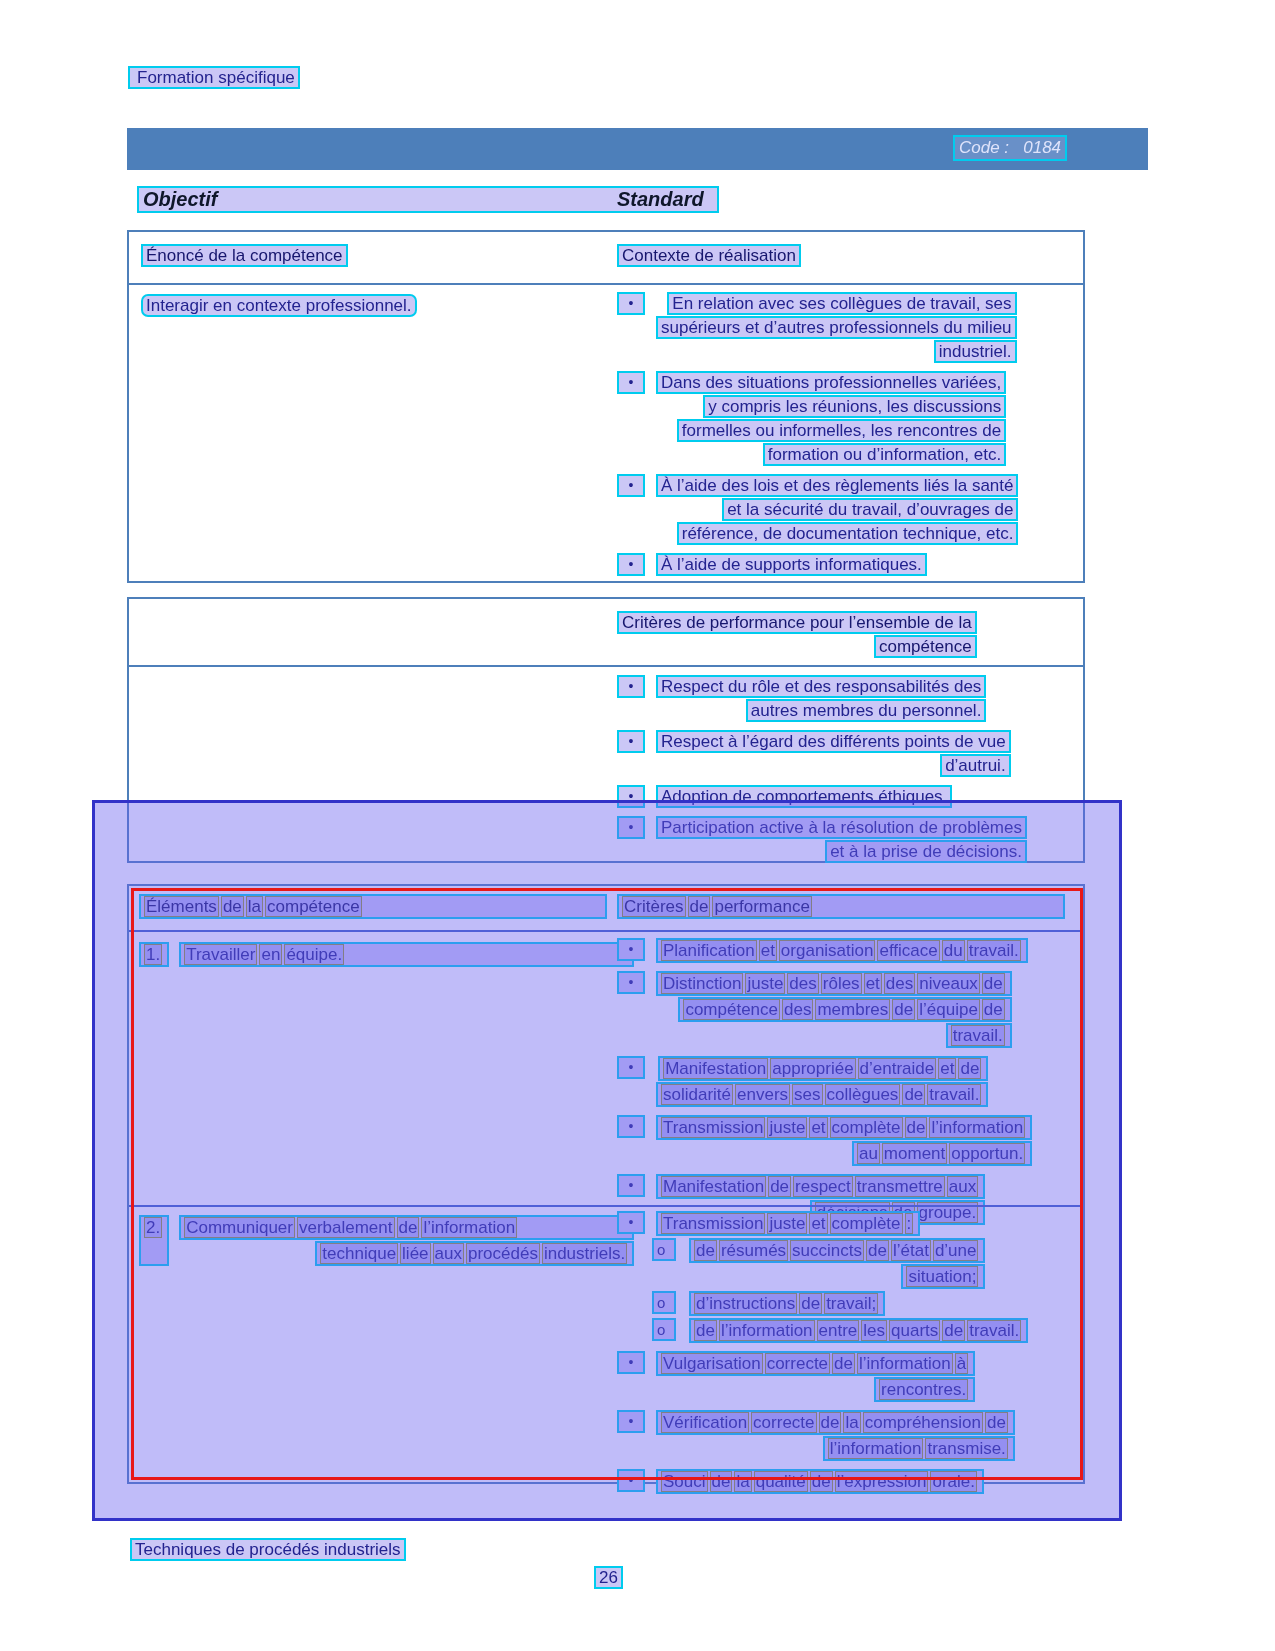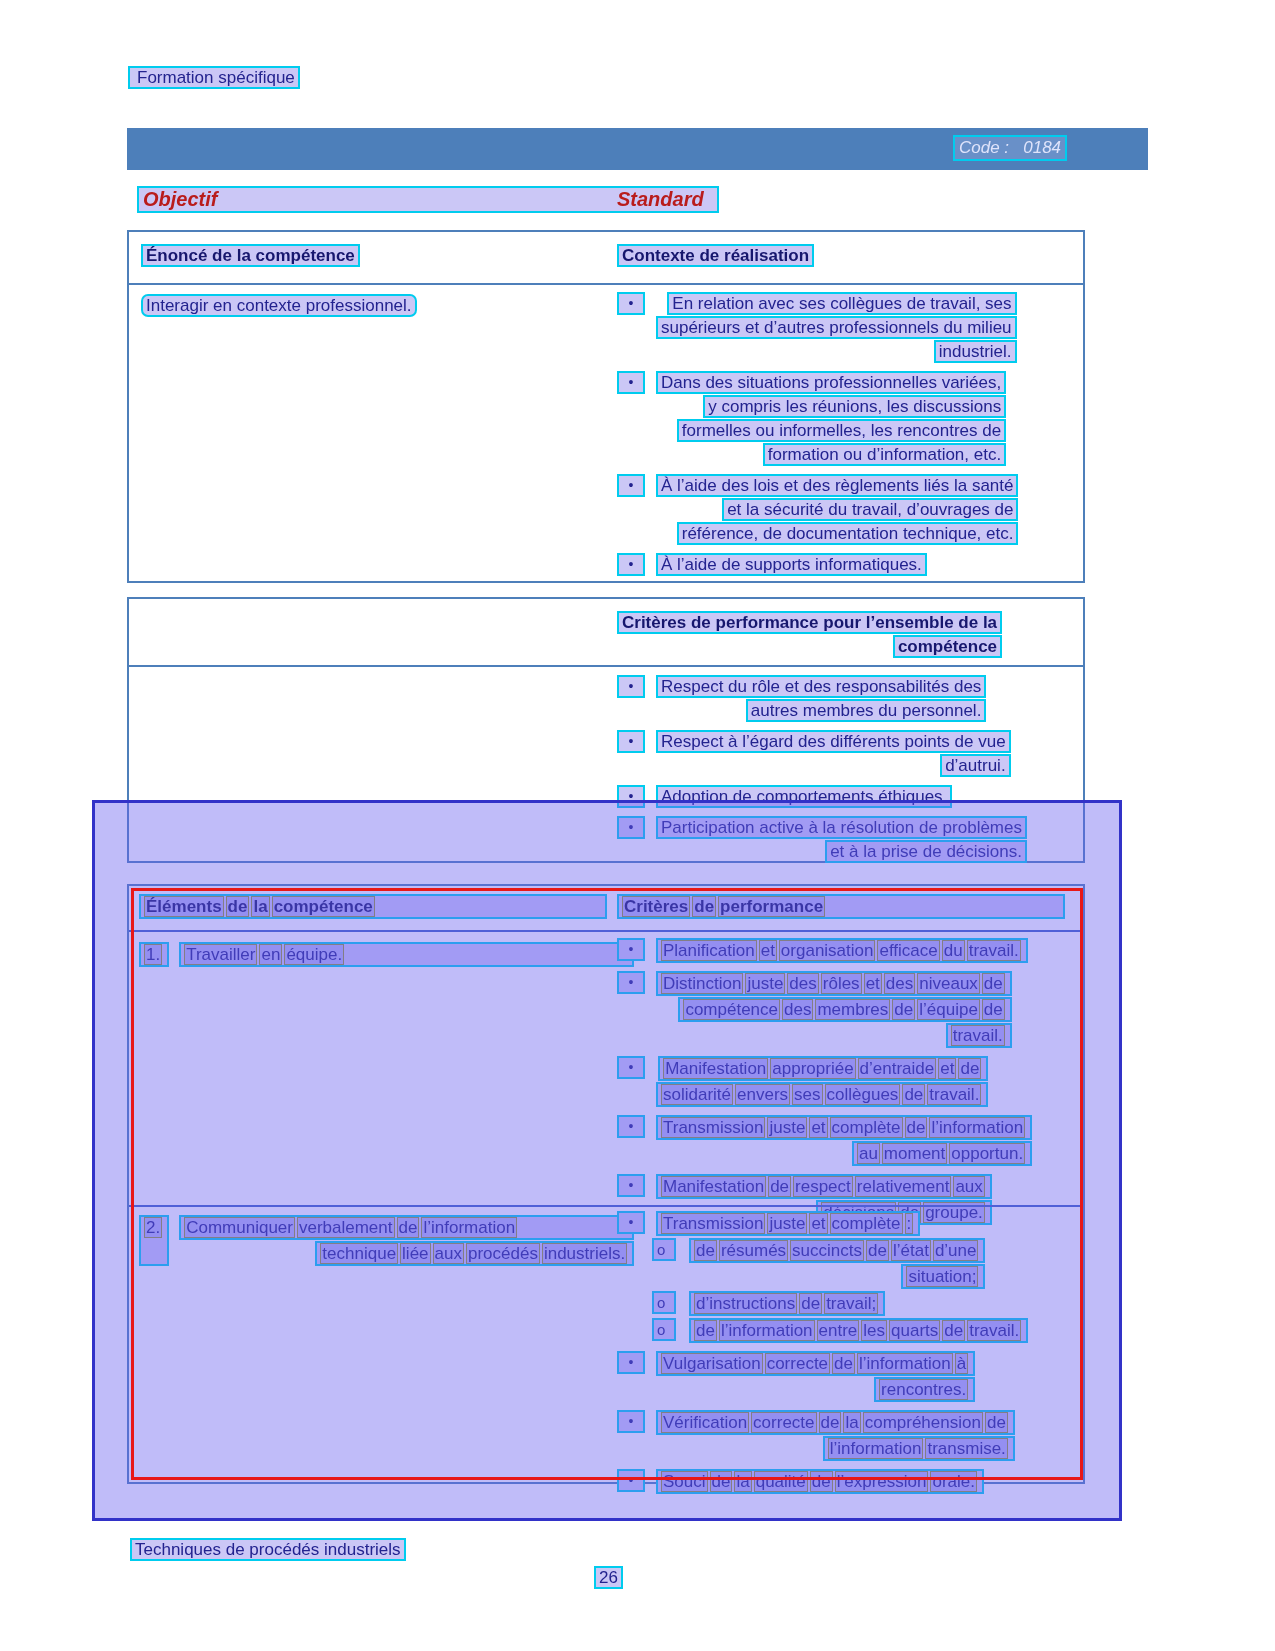--- a/index.html
+++ b/index.html
@@ -3,39 +3,39 @@
 <meta charset="utf-8">
 <style>
   html,body{margin:0;padding:0;background:#ffffff;}
   .page{position:relative;width:1275px;height:1651px;background:#ffffff;
         font-family:"Liberation Sans",sans-serif;color:#23238f;overflow:hidden;}
   .abs{position:absolute;}
 
   
   .hl{display:inline-block;background:#cbc7f6;border:2px solid #00ccee;
       padding:0 3px;font-size:17px;line-height:19px;color:#23238f;width:max-content;}
-  .bold{font-weight:bold;color:#17176e;}
+  .bold{font-weight:normal;color:#17176e;}
 
   
   .bullet{display:flex;align-items:flex-start;margin-bottom:8px;}
   .dot{width:18px;margin-right:11px;text-align:center;font-size:14px;}
   .blines{display:flex;flex-direction:column;align-items:flex-end;gap:1px;}
   .sub{display:flex;align-items:flex-start;margin:2px 0 2px 35px;}
   .submark{width:14px;margin-right:13px;font-size:15px;}
 
   
   .doc-border{border:2px solid #4d7fba;background:transparent;}
   .divider{position:absolute;left:0;right:0;height:0;border-top:2px solid #4d7fba;}
 
   .topbar{background:#4d7fba;}
   .codebox{background:rgba(205,205,250,0.22);border:2px solid #00ccee;
            color:#dfe4fb;font-size:17px;line-height:22px;padding:0 4px;white-space:pre;}
 
   .objstrip{background:#cbc7f6;border:2px solid #00ccee;height:23px;}
-  .objtxt{font-weight:bold;font-style:italic;font-size:20px;color:#b91c1c;line-height:23px;text-align:center;}
+  .objtxt{font-weight:bold;font-style:italic;font-size:20px;color:#0f172a;line-height:23px;text-align:center;}
 
   
   .overlay{background:rgba(104,96,240,0.42);border:3px solid #3232c8;z-index:50;pointer-events:none;}
   .redframe{border:3px solid #e81818;z-index:60;pointer-events:none;background:transparent;}
   .t3divider{position:absolute;left:0;right:0;height:0;border-top:2px solid #3d5fc5;}
 
   
   .wb{display:inline-block;border:1px solid rgba(146,146,34,0.9);
       background:rgba(80,80,230,0.18);padding:0 1px;margin-right:2px;}
 
@@ -180,21 +180,21 @@
       <div class="bullet">
         <span class="dot hl">•</span>
         <div class="blines">
           <span class="hl"><span class="wb">Transmission</span><span class="wb">juste</span><span class="wb">et</span><span class="wb">complète</span><span class="wb">de</span><span class="wb">l’information</span></span>
           <span class="hl"><span class="wb">au</span><span class="wb">moment</span><span class="wb">opportun.</span></span>
         </div>
       </div>
       <div class="bullet">
         <span class="dot hl">•</span>
         <div class="blines">
-          <span class="hl"><span class="wb">Manifestation</span><span class="wb">de</span><span class="wb">respect</span><span class="wb">relativement</span><span class="wb">aux</span></span>
+          <span class="hl"><span class="wb">Manifestation</span><span class="wb">de</span><span class="wb">respect</span><span class="wb">transmettre</span><span class="wb">aux</span></span>
           <span class="hl"><span class="wb">décisions</span><span class="wb">de</span><span class="wb">groupe.</span></span>
         </div>
       </div>
     </div>
 
     <div class="t3divider" style="top:319px;"></div>
 
     <div class="abs" style="left:10px;top:329px;display:flex;">
       <span class="hl num"><span class="wb">2.</span></span>
       <div class="blines">

